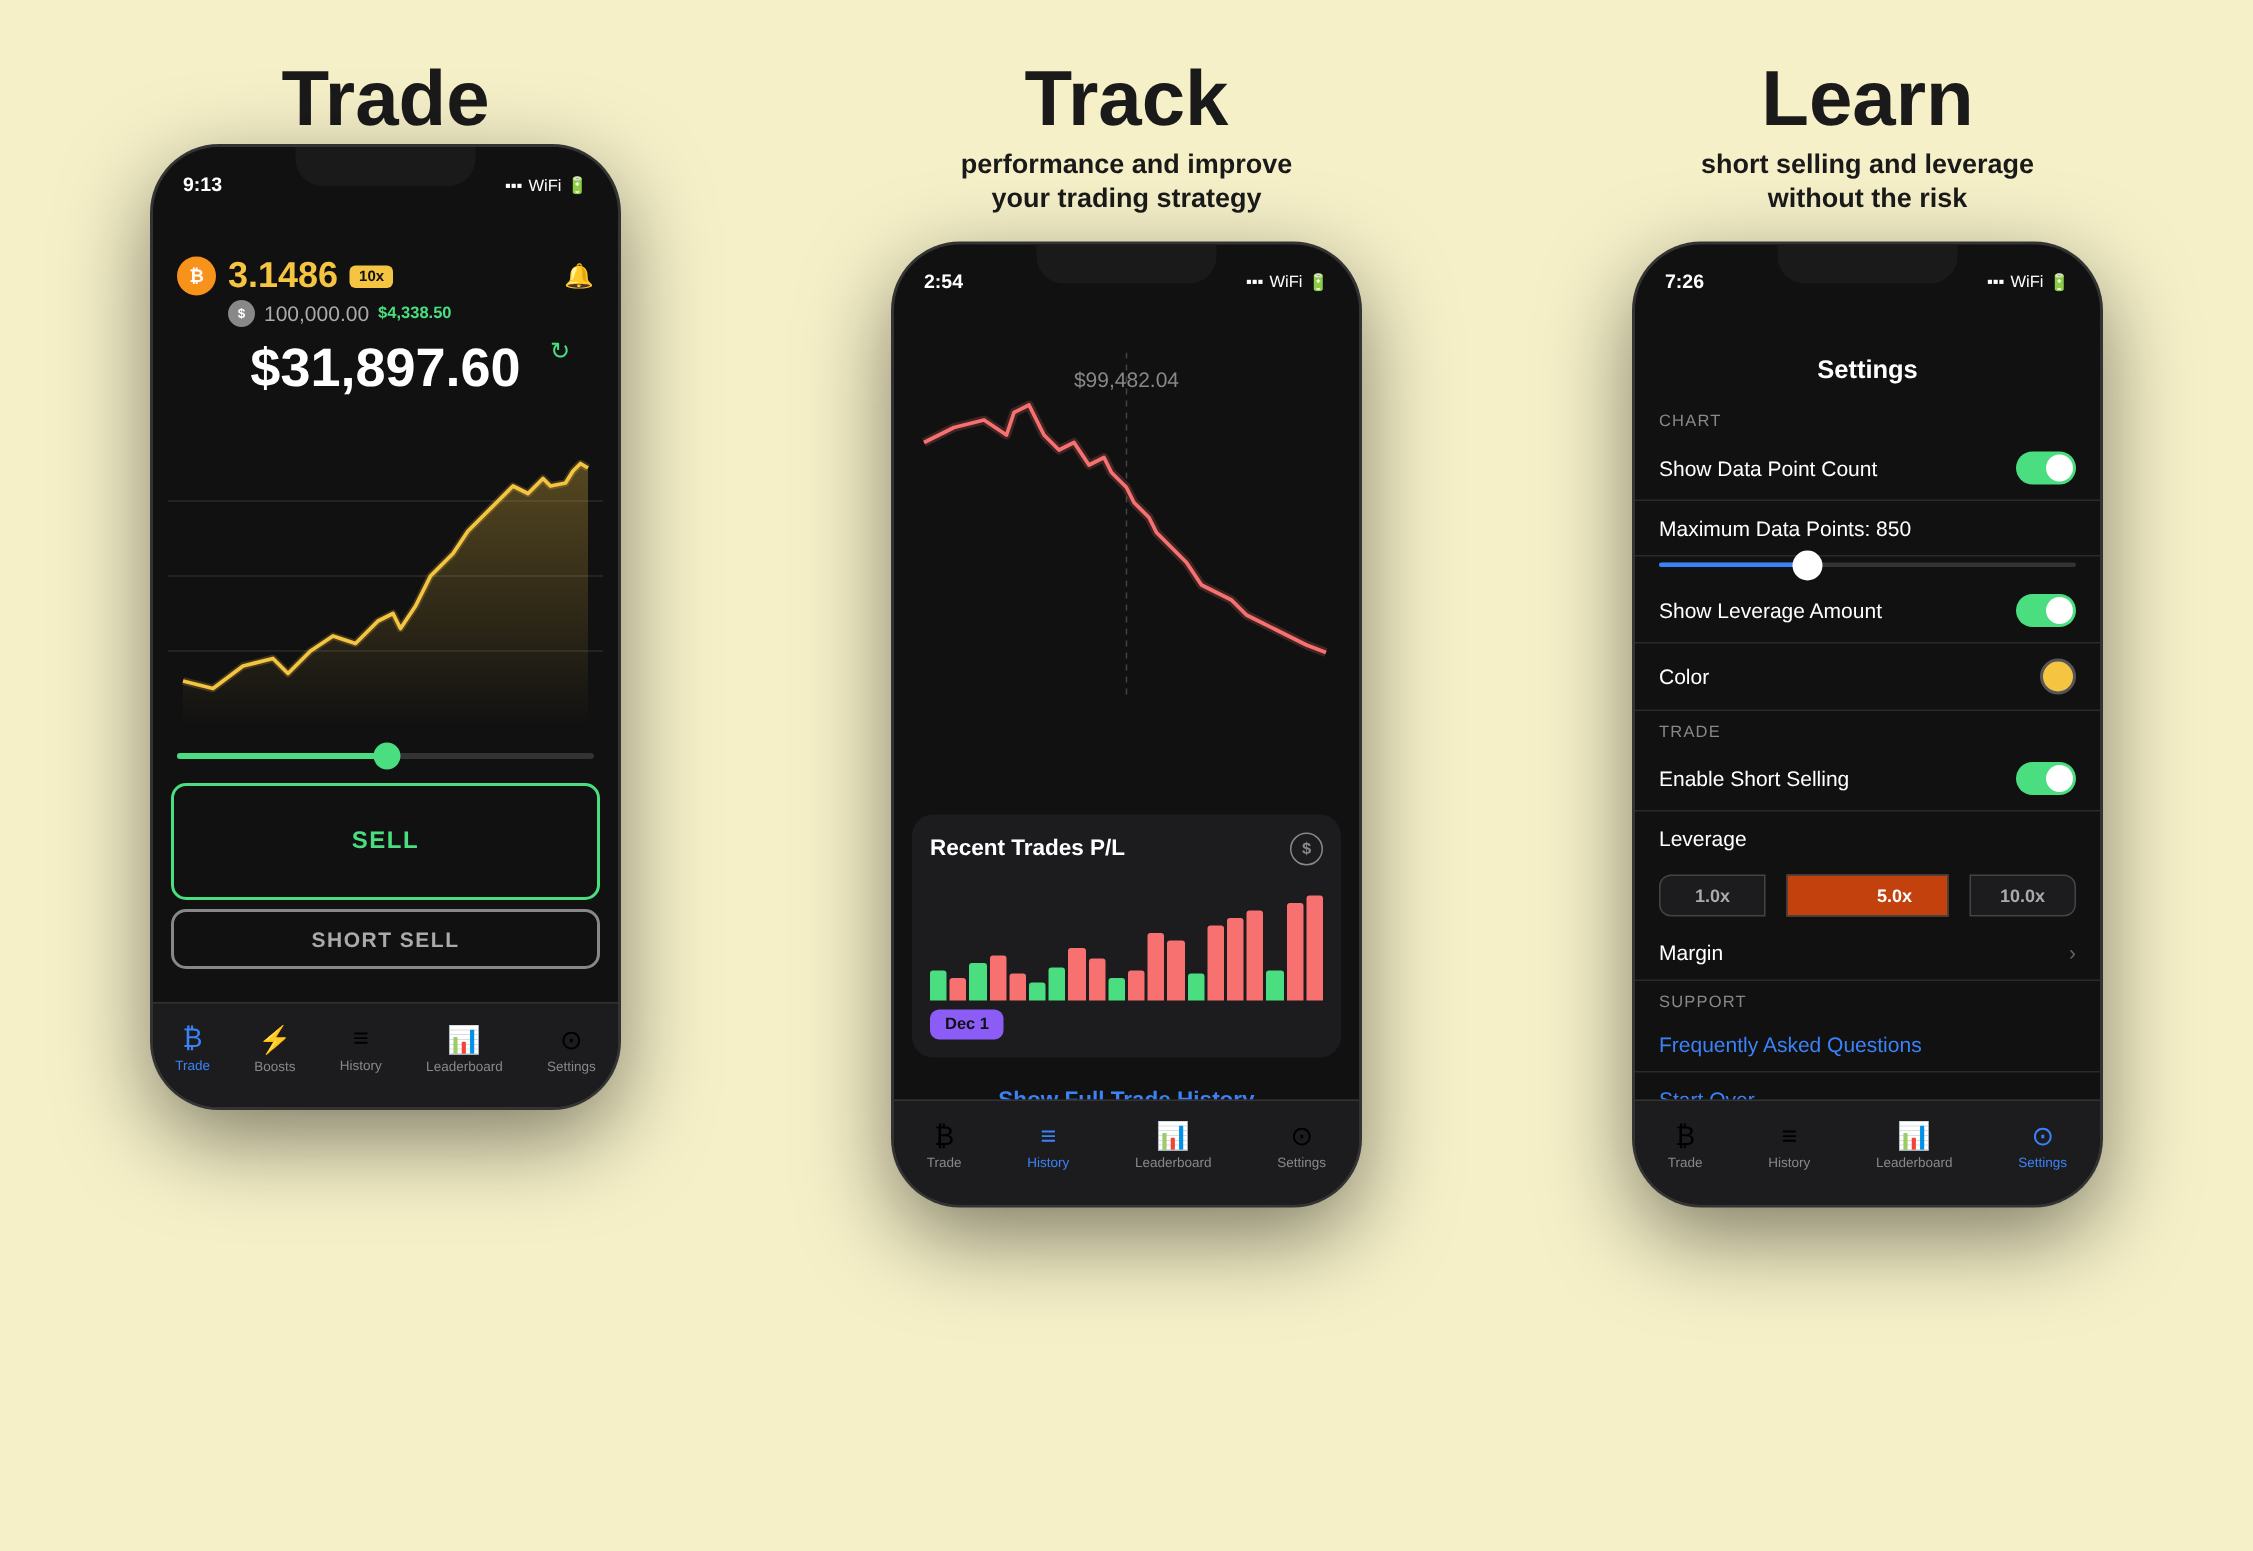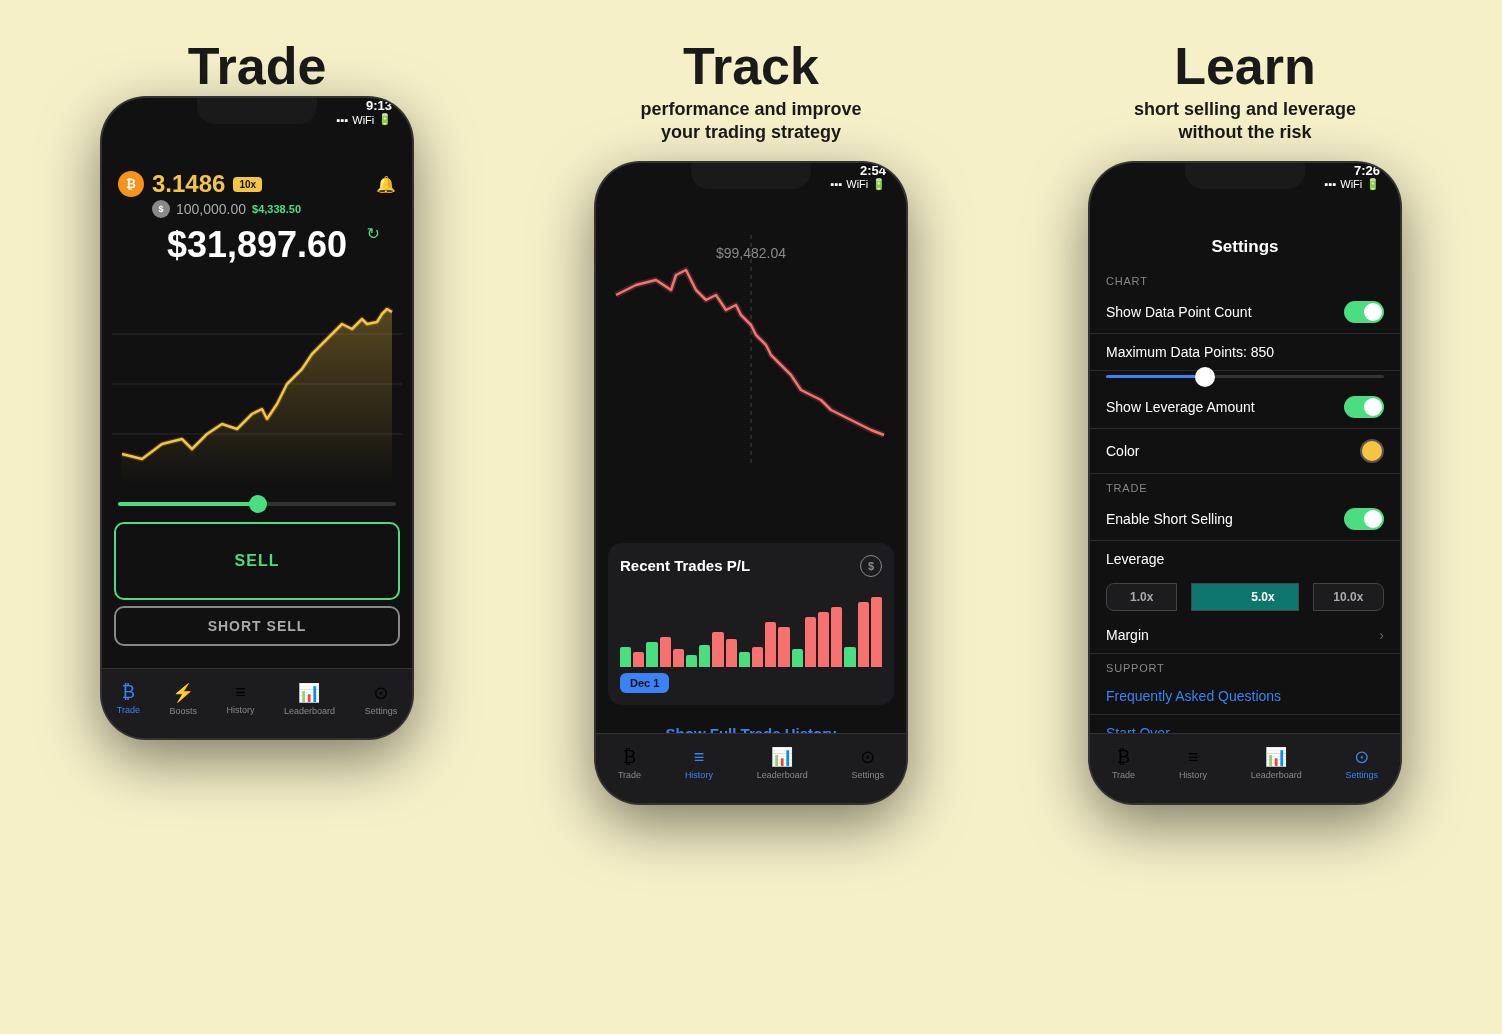--- a/index.html
+++ b/index.html
@@ -83,25 +83,24 @@
       border-radius: 44px;
       overflow: hidden;
     }
 
     
     .status-bar {
       height: 36px;
       background: transparent;
       display: flex;
       align-items: flex-end;
-      justify-content: flex-start;
+      justify-content: space-between;
       padding: 0 20px 4px;
       z-index: 5;
       position: relative;
-      flex-direction: column;
     }
 
     .status-time {
       font-size: 13px;
       font-weight: 600;
       color: white;
     }
 
     .status-icons {
       display: flex;
@@ -389,21 +388,21 @@
     .bar {
       border-radius: 2px 2px 0 0;
       flex: 1;
     }
 
     .bar.green { background: #4ade80; }
     .bar.red { background: #f87171; }
 
     .date-label {
       display: inline-block;
-      background: #3b82f6;
+      background: #8b5cf6;
       color: #111;
       font-size: 11px;
       font-weight: 700;
       padding: 4px 10px;
       border-radius: 6px;
       margin-top: 6px;
     }
 
     .show-history-btn {
       margin: 8px 12px;
@@ -519,21 +518,21 @@
       font-weight: 600;
       border: 1px solid #444;
       color: #aaa;
       background: #1c1c1e;
     }
 
     .lev-btn:first-child { border-radius: 8px 0 0 8px; }
     .lev-btn:last-child { border-radius: 0 8px 8px 0; }
 
     .lev-btn.active {
-      background: #0f766e;
+      background: #c2410c;
       color: white;
       padding-left: 36px;
     }
 
     .settings-link {
       color: #3b82f6;
       font-size: 14px;
     }
 
     .chevron-right {

